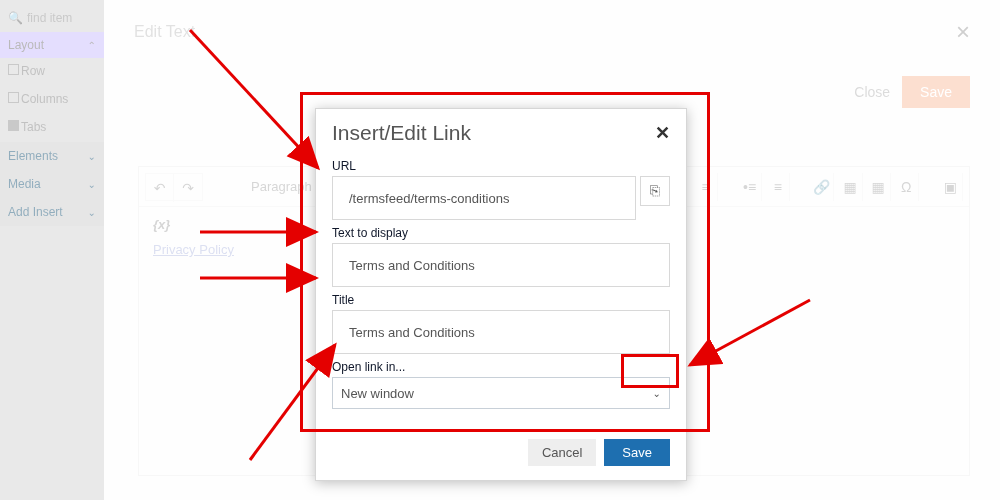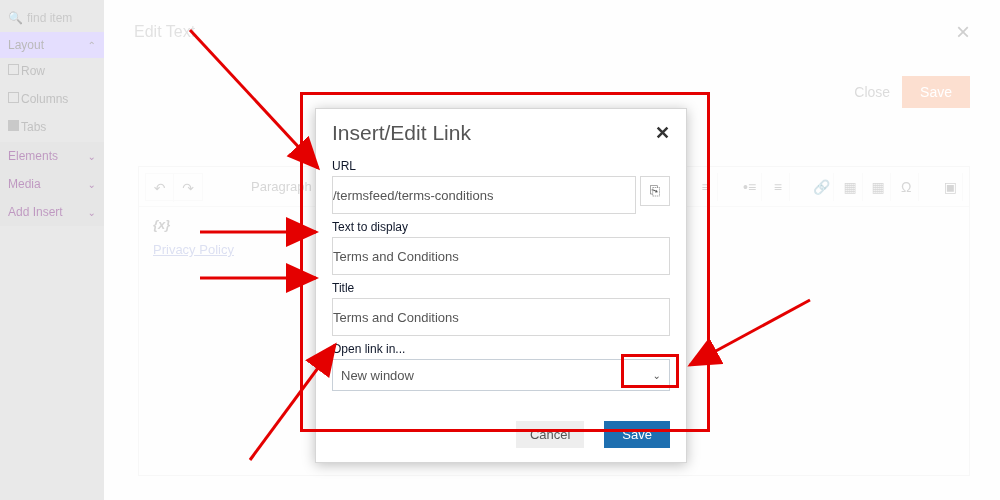--- a/index.html
+++ b/index.html
@@ -26,21 +26,21 @@
   .sidebar .section-header {
     background:#c4b5fd; color:#666;
     padding:6px 8px; display:flex; justify-content:space-between;
     align-items:center; font-size:12px;
   }
   .sidebar-item {
     display:flex; gap:2px;
     padding:6px 8px; color:#777; height:28px;
   }
   .sidebar .collapsible {
-    background:#c8c8c8; color:#701a75;
+    background:#c8c8c8; color:#0c4a6e;
     padding:6px 8px; display:flex; justify-content:space-between;
     font-size:12px; height:28px; align-items:center;
   }
   .chev { font-size:10px; }
   .icon-square { width:11px; height:11px; border:1px solid #888; display:inline-block;}
   .icon-square.filled{ background:#888;}
   .sidebar-fade {
     position:absolute; inset:0; background:rgba(255,255,255,0.55);
     pointer-events:none;
   }
@@ -103,37 +103,37 @@
     z-index:50; padding:0;
   }
   .lm-header { display:flex; justify-content:space-between; align-items:center;
                padding:12px 16px 8px 16px;}
   .lm-title { font-size:21px; color:#555; font-weight:400;}
   .lm-close { font-size:18px; color:#333; font-weight:bold; cursor:pointer;}
   .lm-body { padding: 0 16px 0 16px; }
   .lm-label { font-size:12px; color:#0f172a; margin:6px 0 3px 0;}
   .lm-row { display:flex; gap:4px;}
   .lm-input {
-    flex:1; border:1px solid #d8d8d8; height:38px;
-    padding:0 0; font-size:13px; color:#555;
+    flex:1; border:1px solid #d8d8d8; height:44px;
+    padding:0 16px; font-size:13px; color:#555;
     background:#fff;
   }
   .lm-url-btn {
     width:30px; height:30px; border:1px solid #d8d8d8;
     display:flex; align-items:center; justify-content:center;
     color:#555;
   }
   .lm-select {
     width:100%; height:32px; border:1px solid #c8d0d8;
     padding:0 8px; font-size:13px; color:#555;
     display:flex; justify-content:space-between; align-items:center;
     background:#fff;
   }
   .lm-footer {
-    display:flex; justify-content:flex-end; gap:20px;
+    display:flex; justify-content:flex-end; gap:8px;
     padding:30px 16px 14px 20px;
   }
   .btn-cancel { background:#eee; color:#555; border:none; padding:6px 14px; font-size:13px;}
   .btn-save { background:#1e6fb0; color:#fff; border:none; padding:6px 18px; font-size:13px;}
 
   
   .anno-box-outer {
     position:absolute; left:300px; top:92px;
     width:410px; height:340px;
     border:3px solid #e40000; z-index:60; pointer-events:none;

